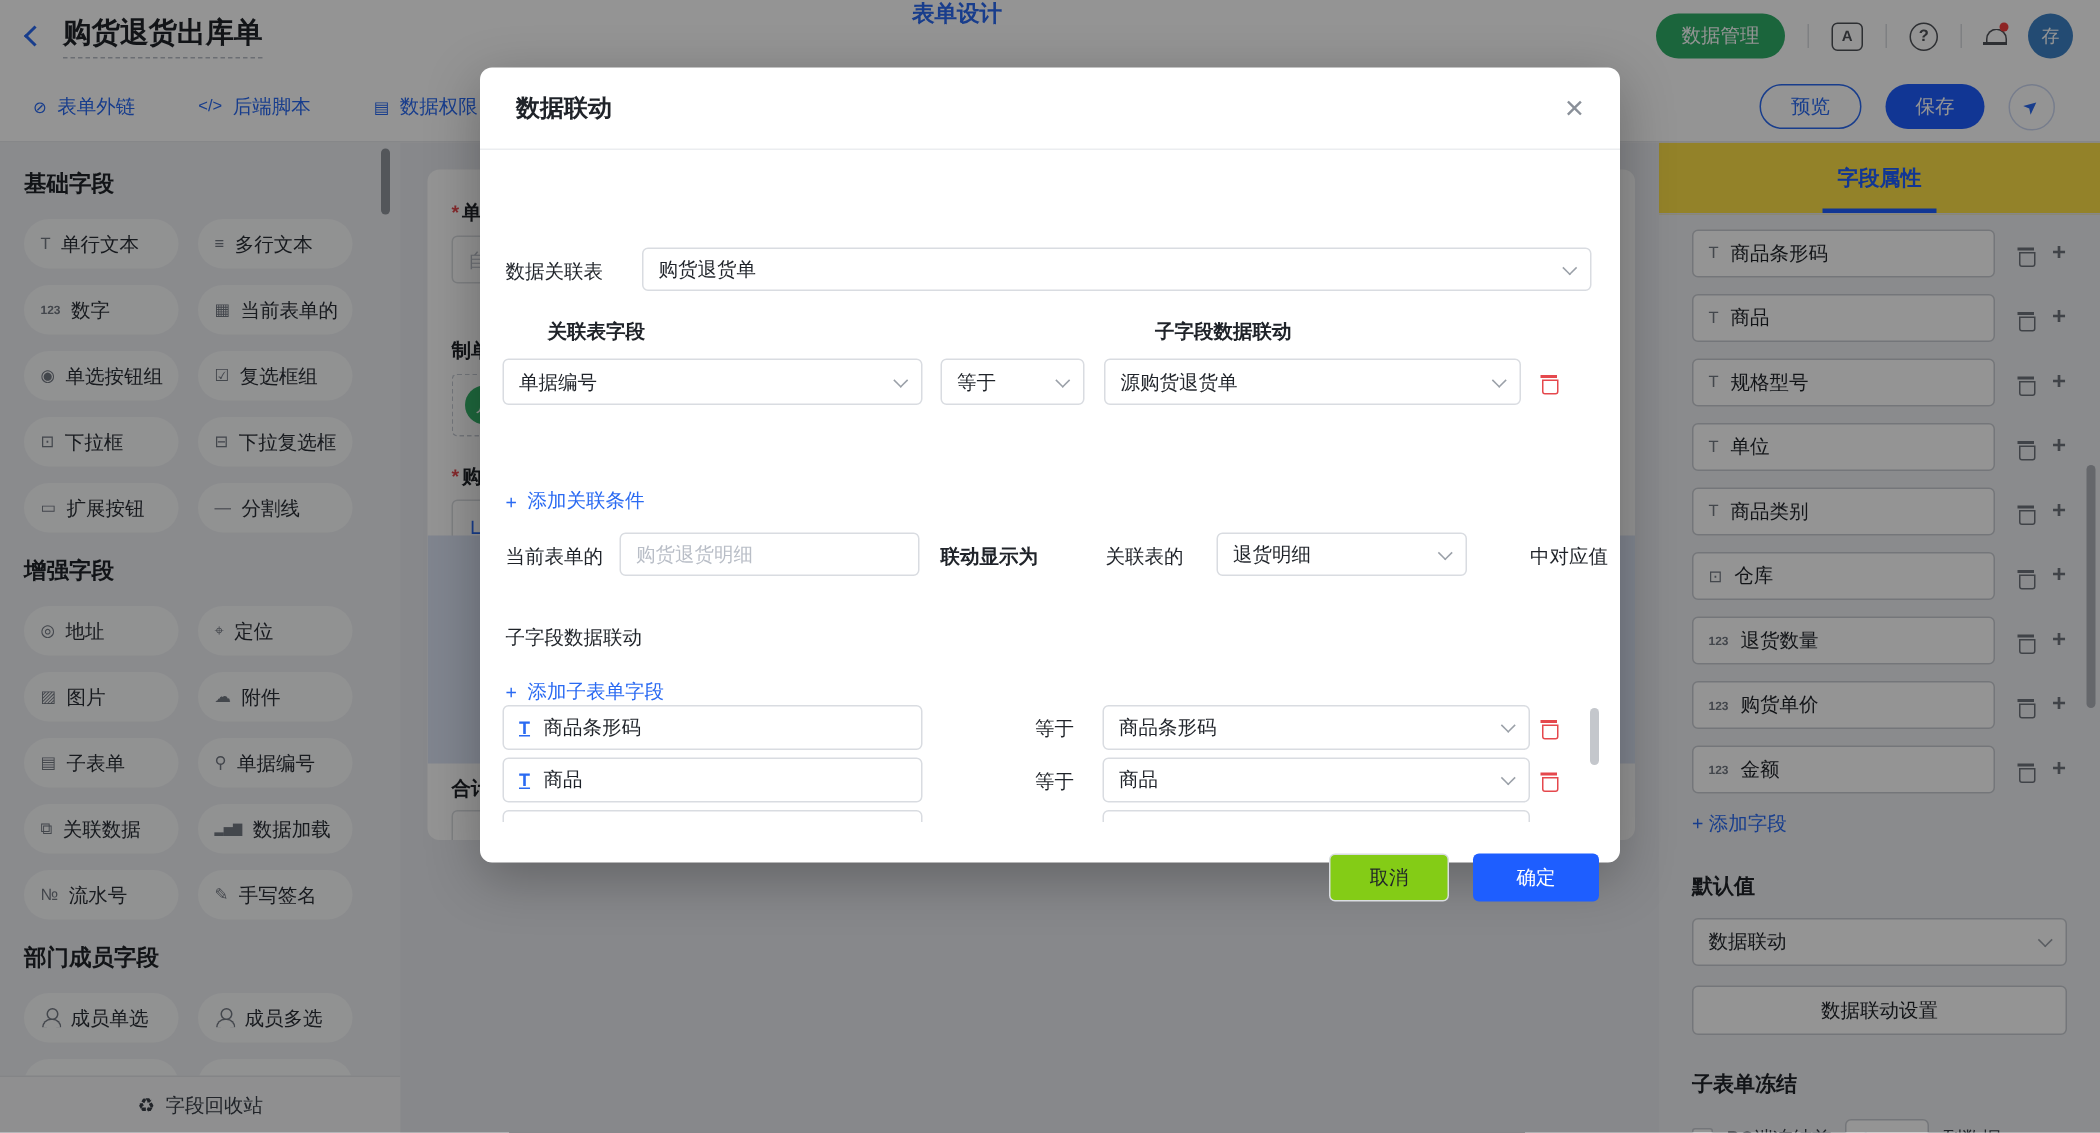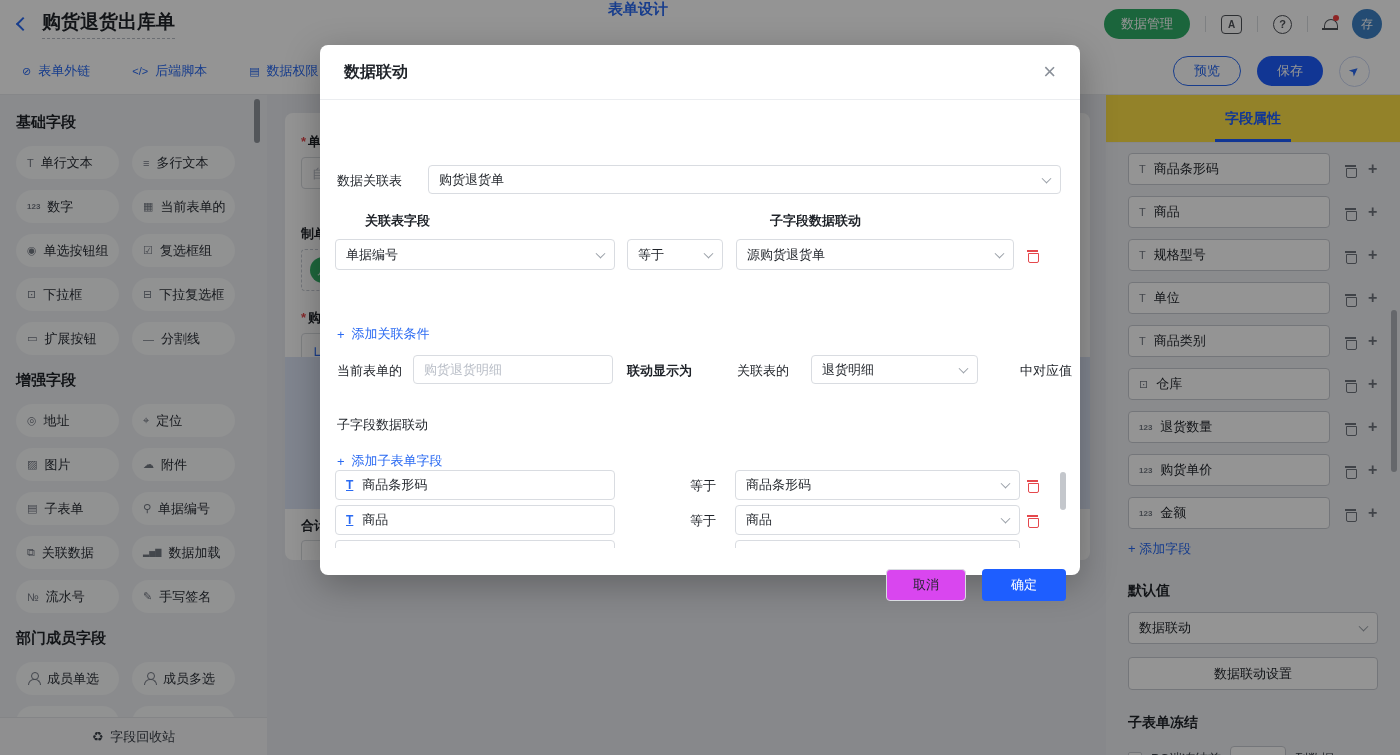--- a/index.html
+++ b/index.html
@@ -93,21 +93,21 @@
   .m-select { position:absolute; border:1px solid #d9dce1; border-radius:4px; background:#fff; display:flex; align-items:center; padding:0 26px 0 10px; cursor:pointer; white-space:nowrap; overflow:hidden; }
   .chev { position:absolute; right:10px; top:50%; width:7px; height:7px; border-right:1.5px solid #9aa0a8; border-bottom:1.5px solid #9aa0a8; transform:translateY(-70%) rotate(45deg); }
   .m-input { position:absolute; border:1px solid #d9dce1; border-radius:4px; padding:0 10px; font:inherit; color:#1f2329; outline:none; }
   .m-input::placeholder { color:#b9bec7; }
   .m-link { position:absolute; color:#2a6af2; cursor:pointer; display:flex; gap:7px; align-items:center; }
   .m-fieldbox { position:absolute; height:30px; border:1px solid #d9dce1; border-radius:4px; background:#fff; display:flex; align-items:center; gap:9px; padding:0 10px; }
   .t-blue { color:#2a6af2; font-weight:700; font-size:12px; text-decoration:underline; }
   .sub-list { position:absolute; left:0; top:370px; width:760px; height:78px; overflow:hidden; }
   .sub-row { position:absolute; left:0; width:760px; height:30px; }
   .m-thumb { position:absolute; left:740px; top:372px; width:6px; height:38px; background:#c4c7cc; border-radius:3px; }
-  .m-btn-cancel { position:absolute; left:566px; top:469px; width:80px; height:32px; border:1px solid #d9dce1; border-radius:4px; background:#d946ef; display:flex; align-items:center; justify-content:center; cursor:pointer; }
+  .m-btn-cancel { position:absolute; left:566px; top:469px; width:80px; height:32px; border:1px solid #d9dce1; border-radius:4px; background:#84cc16; display:flex; align-items:center; justify-content:center; cursor:pointer; }
   .m-btn-ok { position:absolute; left:662px; top:469px; width:84px; height:32px; border-radius:4px; background:#1e5eff; color:#fff; display:flex; align-items:center; justify-content:center; cursor:pointer; }
 </style>
 </head>
 <body>
 
 <div class="topbar">
   <span class="back"></span>
   <span class="doc-title">购货退货出库单</span>
   <div class="top-tabs">
     <span class="top-tab active">表单设计</span>

